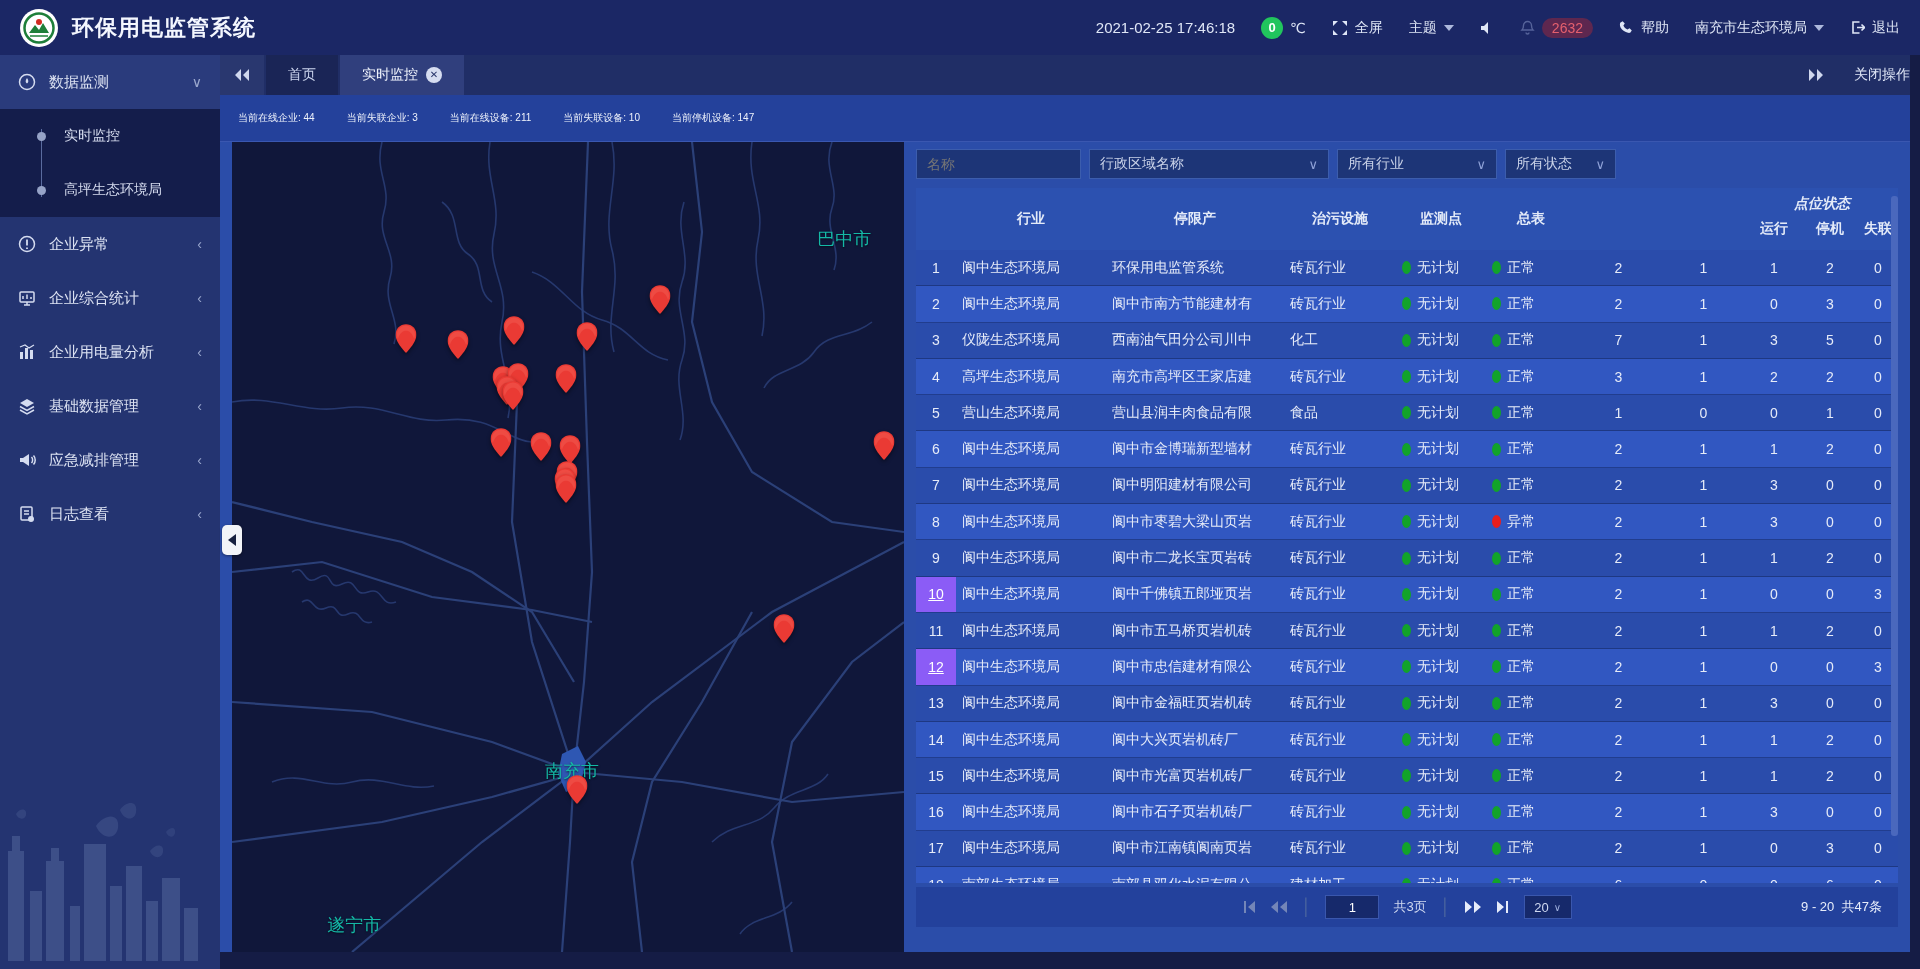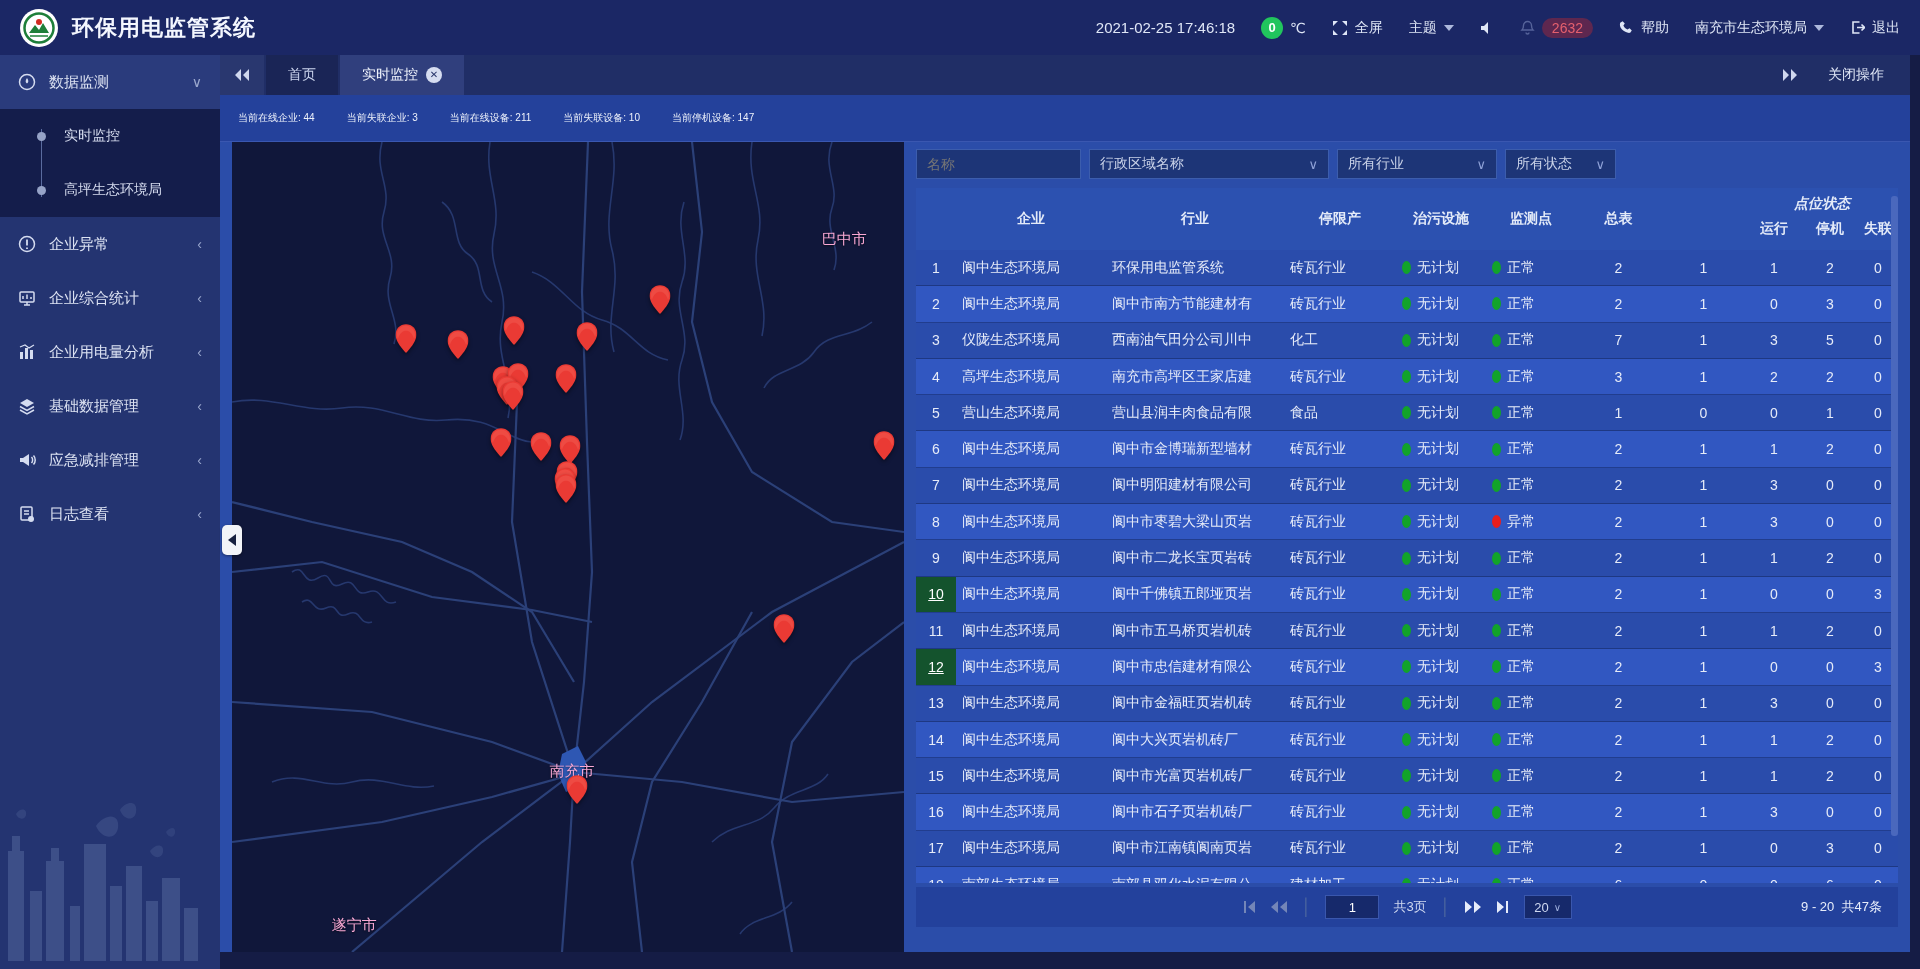--- a/index.html
+++ b/index.html
@@ -35,31 +35,31 @@
   .skyline { position:absolute; bottom:8px; left:0; width:220px; opacity:.8; }
 
   
   .content { flex:1; display:flex; flex-direction:column; min-width:0; padding-right:10px; }
 
   .tabbar { height:40px; background:#202e66; display:flex; align-items:stretch; }
   .tab-nav { width:44px; background:#29376f; display:flex; align-items:center; justify-content:center; cursor:pointer; }
   .tab { display:flex; align-items:center; gap:8px; padding:0 22px; font-size:14px; color:#ccd5ee; background:#1a2556; margin-left:2px; cursor:pointer; }
   .tab.active { background:#303f7d; color:#eef2fc; }
   .tab-close { width:16px; height:16px; border-radius:50%; background:#d6ddf1; color:#273469; font-size:10px; font-weight:bold; display:flex; align-items:center; justify-content:center; line-height:1; }
-  .tab-actions { margin-left:auto; display:flex; align-items:center; gap:30px; padding-right:26px; font-size:14px; color:#dfe6f6; }
+  .tab-actions { margin-left:auto; display:flex; align-items:center; gap:30px; font-size:14px; color:#dfe6f6; }
 
   .statsbar { height:47px; background:#24419b; border-bottom:1px solid #3a57b0; display:flex; align-items:center; padding-left:18px; gap:32px; font-size:10px; }
   .stat { white-space:nowrap; color:#eef2fb; }
 
   .workspace { height:810px; background:#2b4da9; display:flex; padding:0 12px; gap:12px; position:relative; }
 
   
   .map-panel { width:672px; flex-shrink:0; background:#10173a; position:relative; overflow:hidden; }
   .map-lines { position:absolute; inset:0; width:100%; height:100%; }
-  .city-label { position:absolute; transform:translate(-50%,-50%); font-size:15px; color:#f9a8d4; white-space:nowrap; text-shadow:0 1px 2px rgba(0,0,0,.6); }
+  .city-label { position:absolute; transform:translate(-50%,-50%); font-size:18px; color:#14b8a6; white-space:nowrap; text-shadow:0 1px 2px rgba(0,0,0,.6); }
   .pin { position:absolute; transform:translate(-50%,-100%); filter:drop-shadow(0 2px 2px rgba(0,0,0,.45)); }
   .pin svg { display:block; }
   .collapse-handle { position:absolute; left:2px; top:383px; width:20px; height:30px; background:#f2f4f8; border-radius:5px; display:flex; align-items:center; justify-content:center; cursor:pointer; box-shadow:0 1px 3px rgba(0,0,0,.4); z-index:5; }
   .collapse-handle:after { content:""; width:0; height:0; border-top:6px solid transparent; border-bottom:6px solid transparent; border-right:8px solid #16203f; }
 
   
   .right-panel { flex:1; min-width:0; display:flex; flex-direction:column; padding-top:7px; position:relative; }
   .filters { display:flex; gap:8px; height:30px; flex-shrink:0; }
   .f-box { background:#1d3577; border:1px solid #3c5dad; color:#c9d2e8; font-size:14px; display:flex; align-items:center; padding:0 10px; cursor:pointer; }
   .f-input { width:165px; }
@@ -71,21 +71,21 @@
   .thead { margin-top:9px; background:#2c51b0; display:grid; grid-template-columns:var(--cols); grid-template-rows:32px 30px; font-size:14px; font-weight:bold; color:#e3eaf8; flex-shrink:0; }
   .th { grid-row:1/3; display:flex; align-items:center; justify-content:center; }
   .th-group { grid-row:1; grid-column:9/12; display:flex; align-items:center; justify-content:center; font-style:italic; }
   .th-sub { grid-row:2; display:flex; align-items:flex-start; justify-content:center; }
 
   .tbody { height:633px; overflow:hidden; flex-shrink:0; }
   .trow { display:grid; grid-template-columns:var(--cols); height:36.3px; align-items:center; font-size:14px; color:#e6ebf8; border-bottom:1px solid rgba(17,36,92,.5); cursor:pointer; }
   .trow.odd { background:#2a4cab; } .trow.even { background:#3157c1; }
   .c { padding:0 6px; white-space:nowrap; overflow:hidden; }
   .c.num { text-align:center; align-self:stretch; display:flex; align-items:center; justify-content:center; }
-  .c.num.sel { background:#14532d; color:#fff;text-decoration:underline; }
+  .c.num.sel { background:#8b5cf6; color:#fff;text-decoration:underline; }
   .c.cnt { text-align:center; }
   .c.stat-cell { display:flex; align-items:center; gap:6px; }
   .dot { width:9px; height:13px; border-radius:50%; flex-shrink:0; display:inline-block; }
 
   .pager { margin-top:4px; height:40px; background:#23419c; display:flex; align-items:center; justify-content:center; gap:14px; font-size:13px; color:#cfd8f0; position:relative; flex-shrink:0; }
   .pg-ico { display:flex; align-items:center; cursor:pointer; }
   .pg-sep { color:#50699f; font-size:16px; }
   .pg-input { width:54px; height:24px; background:#16296b; border:1px solid #3a57ad; color:#fff; text-align:center; font-size:13px; font-family:inherit; }
   .pg-size { width:48px; height:24px; background:#16296b; border:1px solid #3a57ad; display:flex; align-items:center; justify-content:center; gap:5px; cursor:pointer; }
   .pg-counts { position:absolute; right:16px; color:#e6ecfa; }
@@ -470,21 +470,20 @@
             <span class="sel-chev">∨</span>
           </div>
           <div class="f-box f-select w-status">
             <span>所有状态</span>
             <span class="sel-chev">∨</span>
           </div>
         </div>
 
         <div class="thead">
           <div class="th"></div>
-          <div class="th">企业</div>
           <div class="th">行业</div>
           <div class="th">停限产</div>
           <div class="th">治污设施</div>
           <div class="th">监测点</div>
           <div class="th">总表</div>
           <div class="th-group">点位状态</div>
           <div class="th-sub" style="grid-column:9">运行</div>
           <div class="th-sub" style="grid-column:10">停机</div>
           <div class="th-sub" style="grid-column:11">失联</div>
         </div>

